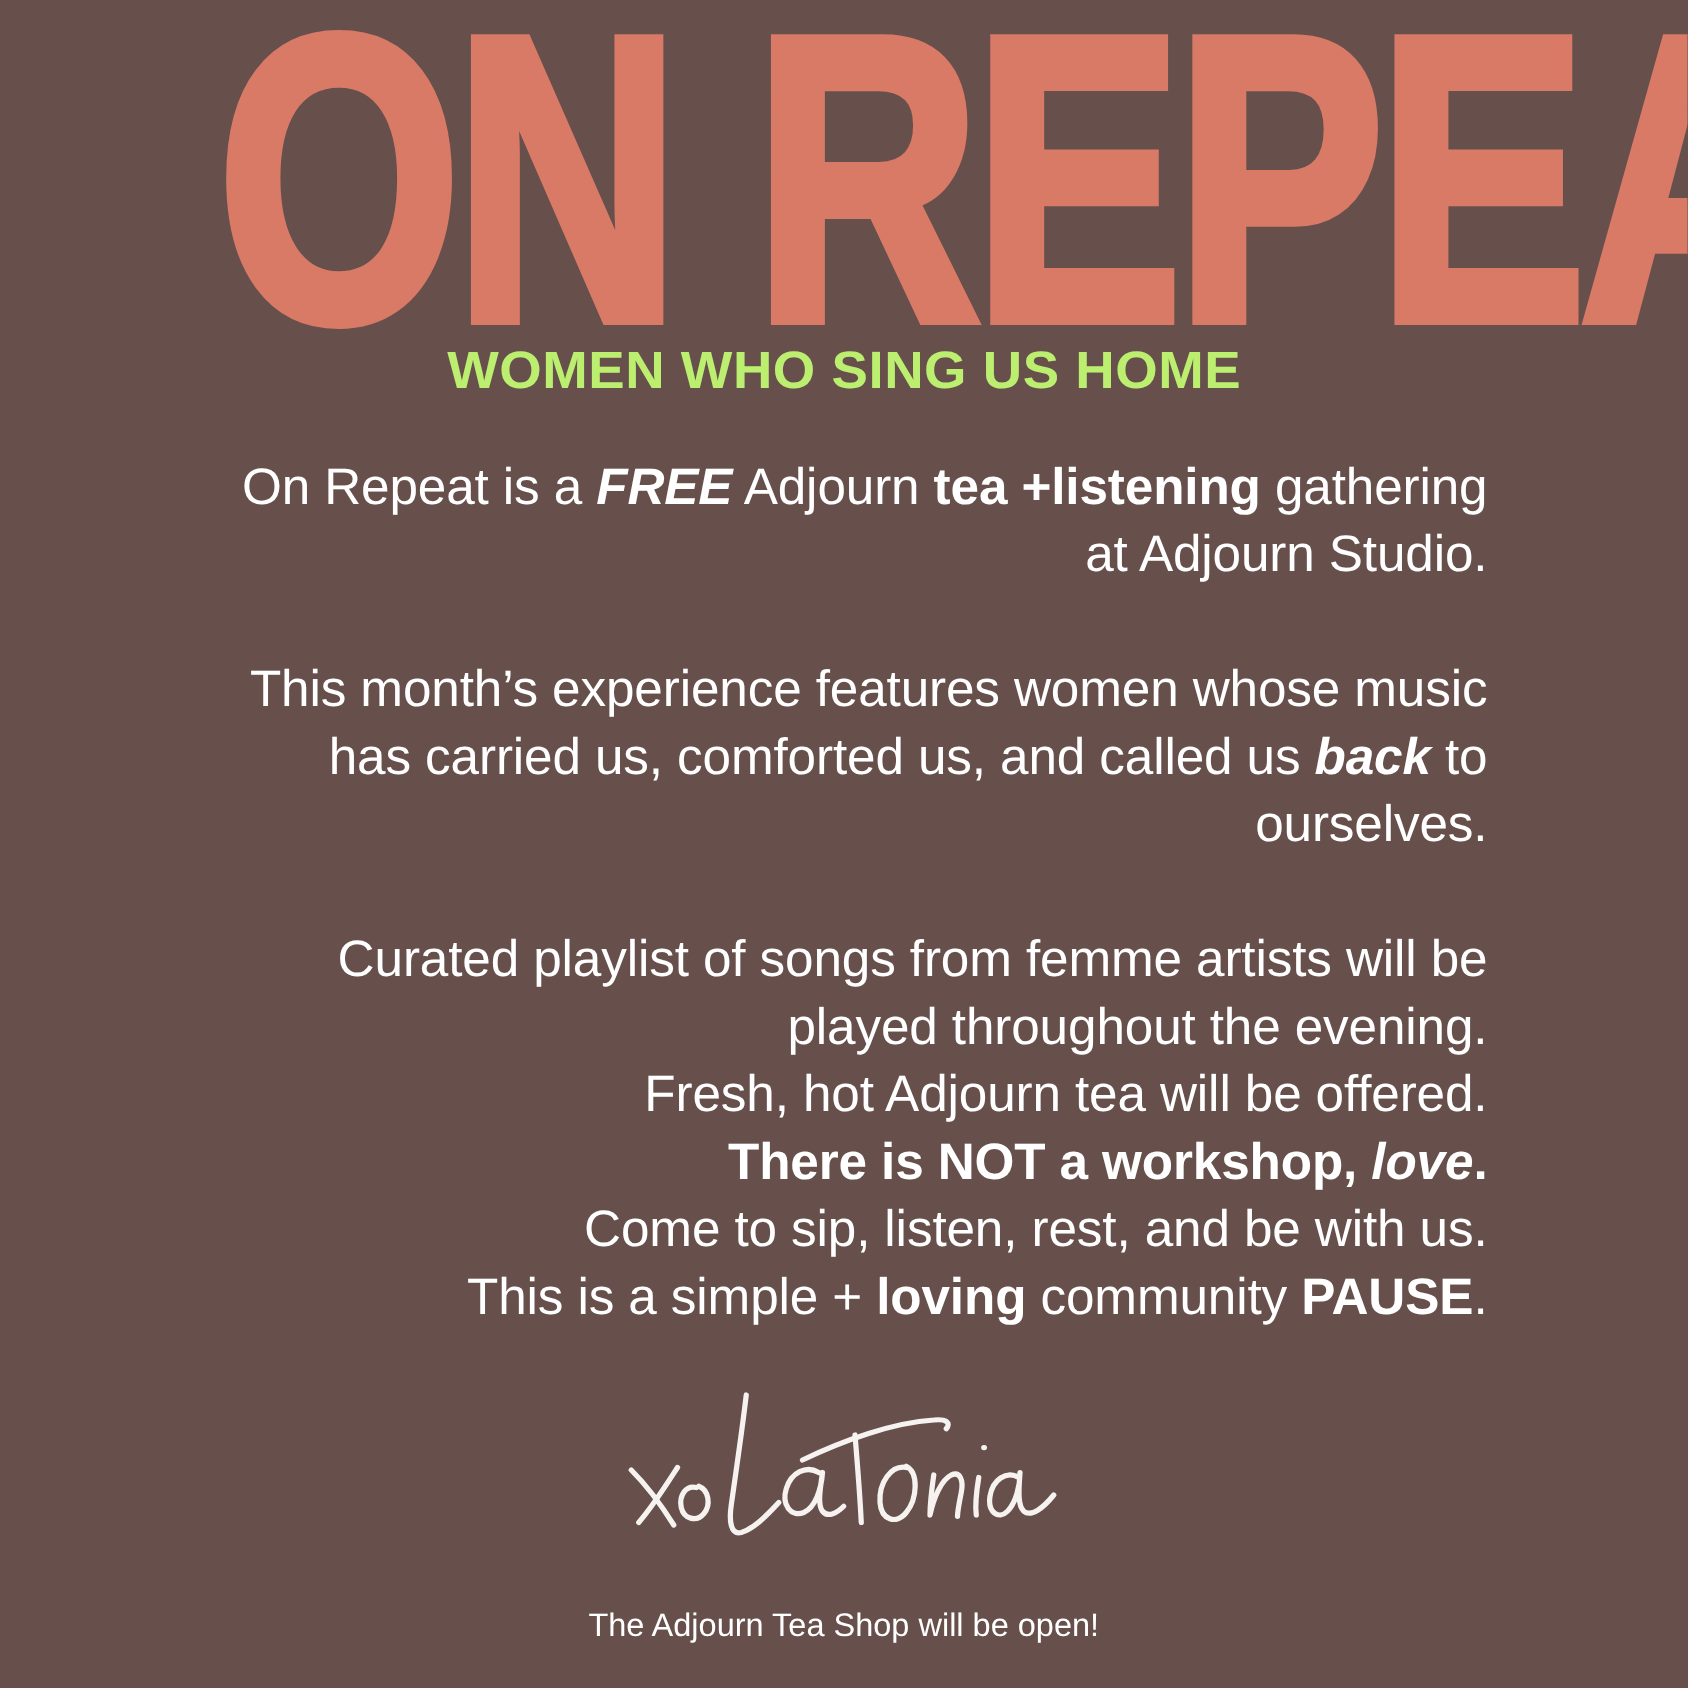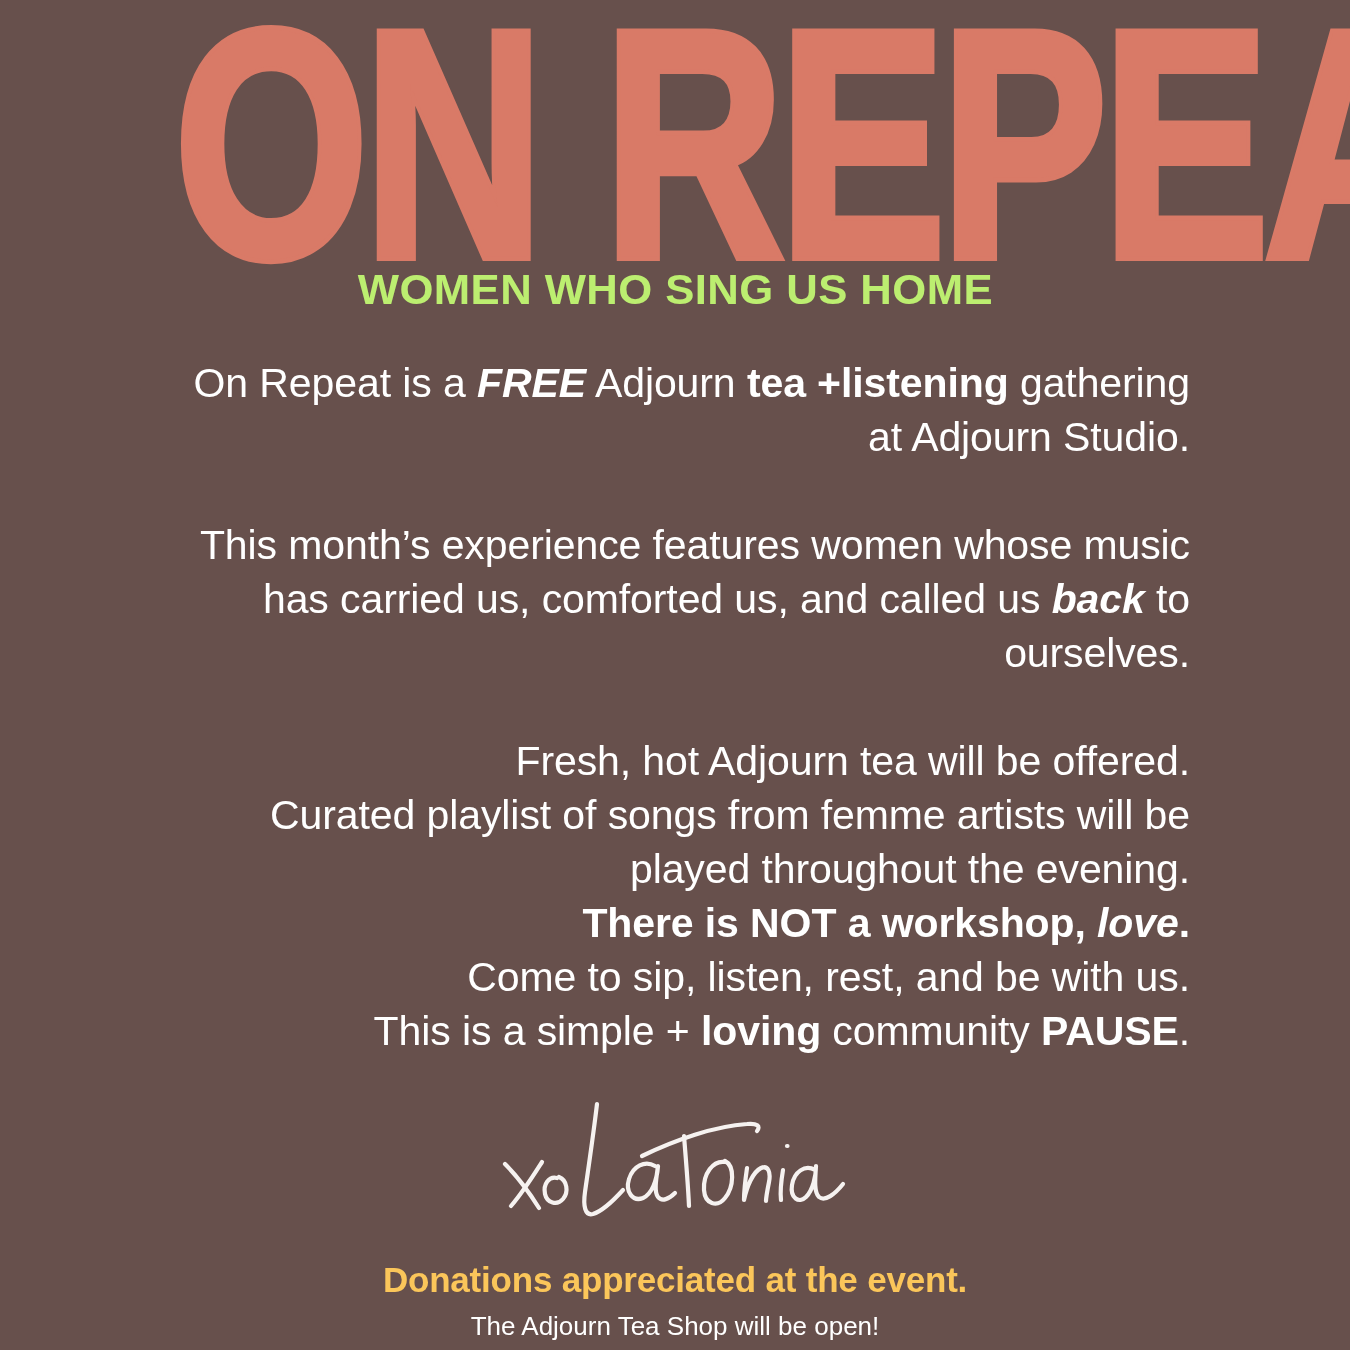--- a/index.html
+++ b/index.html
@@ -134,22 +134,22 @@
   <div class="body-copy">
 
     <p class="para"><span>On Repeat is a </span><i class="it">FREE</i><span> Adjourn </span><b class="bd">tea +listening</b><span> gathering at Adjourn Studio.</span></p>
 
     <div class="spacer-lg"></div>
 
     <p class="para"><span>This month’s experience features women whose music has carried us, comforted us, and called us </span><i class="it">back</i><span> to ourselves.</span></p>
 
     <div class="spacer-md"></div>
 
+    <p class="para">Curated playlist of songs from femme artists will be played throughout the evening.</p>
     <p class="para">Fresh, hot Adjourn tea will be offered.</p>
-    <p class="para">Curated playlist of songs from femme artists will be played throughout the evening.</p>
     <p class="para green-line"><span>There is NOT a workshop, </span><i>love</i><span>.</span></p>
     <p class="para">Come to sip, listen, rest, and be with us.</p>
     <p class="para"><span>This is a simple + </span><b class="bd">loving</b><span> community </span><b class="bd">PAUSE</b><span>.</span></p>
   </div>
 
   <div class="signature-wrap">
     <svg class="signature-svg" width="360" height="130" viewBox="0 0 360 130" fill="none" stroke="#F6F2F0" stroke-width="4.2" stroke-linecap="round" stroke-linejoin="round">
       <title>handwritten signature reading xo LaTonia</title>
 
       <path d="M10 64 C22 76, 34 92, 44 108"></path>
@@ -170,17 +170,16 @@
       <path d="M252 68 C250 82, 249 92, 249 100 C252 86, 258 72, 266 68 C273 65, 276 72, 274 82 C272 92, 271 98, 271 101"></path>
 
       <path d="M288 70 C286 82, 285 92, 286 100"></path>
       <path d="M292 46 L292.5 46"></path>
 
       <path d="M320 70 C310 64, 299 72, 297 85 C295 98, 304 104, 311 97 C318 90, 321 76, 321 66 C320 80, 319 92, 324 97 C330 102, 340 94, 348 84"></path>
     </svg>
   </div>
 
   <div class="footer">
-    <p class="donations">Donations appreciated at the event.</p>
     <p class="teashop">The Adjourn Tea Shop will be open!</p>
   </div>
 
 </div>
 
 </body></html>

